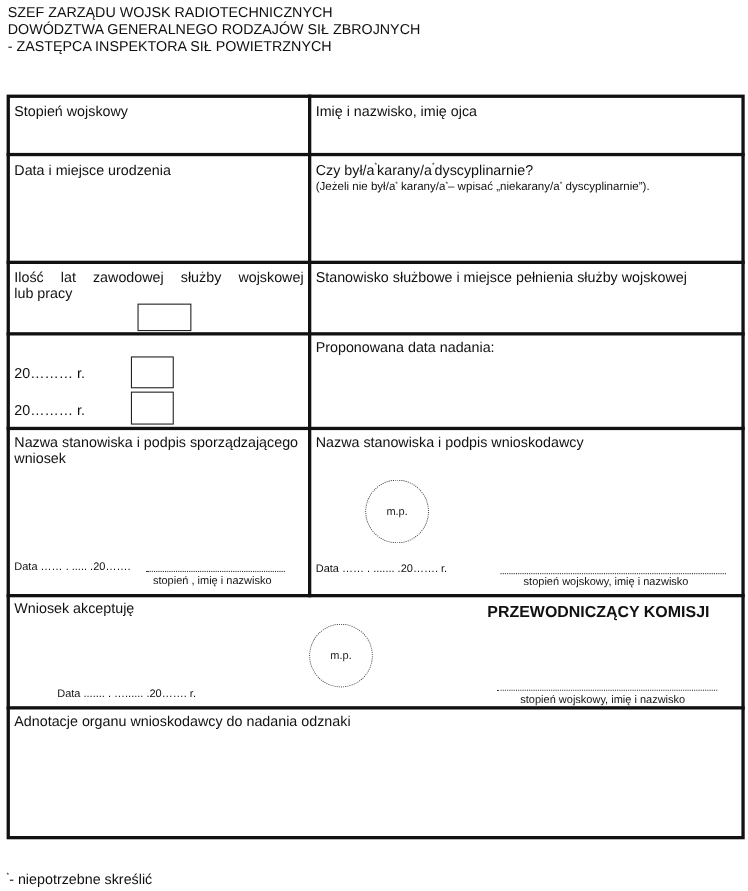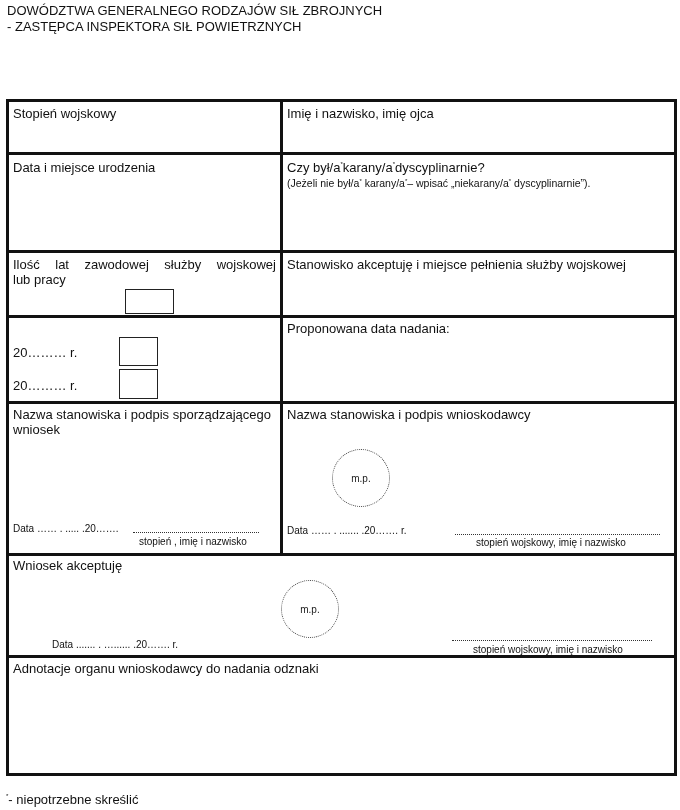--- a/index.html
+++ b/index.html
@@ -7,21 +7,21 @@
     width: 680px; height: 810px; position: relative; overflow: hidden;
     font-family: "Liberation Sans", sans-serif; color: #111111;
   }
   .header {
     position: absolute; left: 7px; top: 3px;
     font-size: 13px; line-height: 15.5px; letter-spacing: 0px;
   }
   .header div { white-space: nowrap; }
 
   .form {
-    position: absolute; left: 6px; top: 99px;
+    position: absolute; left: 6px; top: 86px;
     width: 671px; height: 677px;
   }
   .frame {
     position: absolute; left: 0; top: 0; width: 665px; height: 671px;
     border: 3px solid #111111;
   }
   .hline { position: absolute; height: 3px; background: #111111; }
   .vline { position: absolute; width: 3px; background: #111111; }
 
   .cell { position: absolute; box-sizing: border-box; }
@@ -53,20 +53,21 @@
   }
   .footnote {
     position: absolute; left: 6px; top: 792px; font-size: 13px; white-space: nowrap;
   }
   .footnote sup { font-size: 6px; }
 </style>
 </head>
 <body>
 
 <div class="header">
+  <div>SZEF ZARZĄDU WOJSK RADIOTECHNICZNYCH</div>
   <div>DOWÓDZTWA GENERALNEGO RODZAJÓW SIŁ ZBROJNYCH</div>
   <div>- ZASTĘPCA INSPEKTORA SIŁ POWIETRZNYCH</div>
 </div>
 
 <div class="form">
   <div class="frame"></div>
 
   <div class="hline" style="left:0;top:53px;width:671px;"></div>
   <div class="hline" style="left:0;top:151px;width:671px;"></div>
   <div class="hline" style="left:0;top:216px;width:671px;"></div>
@@ -102,21 +103,21 @@
         <span>lat</span>
         <span>zawodowej</span>
         <span>służby</span>
         <span>wojskowej</span>
       </div>
       <div>lub pracy</div>
     </div>
     <div class="box" style="left:116px;top:36px;width:47px;height:23px;"></div>
   </div>
   <div class="cell" style="left:277px;top:154px;width:391px;height:62px;">
-    <span class="label" style="left:4px;top:4px;">Stanowisko akceptuję i miejsce pełnienia służby wojskowej</span>
+    <span class="label" style="left:4px;top:4px;">Stanowisko służbowe i miejsce pełnienia służby wojskowej</span>
   </div>
 
   <div class="cell" style="left:3px;top:219px;width:271px;height:83px;">
     <span class="label" style="left:4px;top:27px;">20……… r.</span>
     <div class="box" style="left:110px;top:19px;width:37px;height:27px;"></div>
     <span class="label" style="left:4px;top:60px;">20……… r.</span>
     <div class="box" style="left:110px;top:51px;width:37px;height:28px;"></div>
   </div>
   <div class="cell" style="left:277px;top:219px;width:391px;height:83px;">
     <span class="label" style="left:4px;top:3px;">Proponowana data nadania:</span>
@@ -134,20 +135,21 @@
     <div class="stamp" style="left:49px;top:45px;">
       <span>m.p.</span>
     </div>
     <span class="smaller" style="left:4px;top:121px;">Data …… . ....... .20……. r.</span>
     <div class="dotline" style="left:172px;top:130px;width:205px;"></div>
     <span class="smaller" style="left:193px;top:133px;">stopień  wojskowy, imię i nazwisko</span>
   </div>
 
   <div class="cell" style="left:3px;top:457px;width:665px;height:99px;">
     <span class="label" style="left:4px;top:2px;">Wniosek akceptuję</span>
+    <span class="bold-title" style="left:434px;top:6px;">PRZEWODNICZĄCY KOMISJI</span>
     <div class="stamp" style="left:272px;top:24px;">
       <span>m.p.</span>
     </div>
     <span class="smaller" style="left:11px;top:83px;padding-left:32px;">Data ....... . …...... .20……. r.</span>
     <div class="dotline" style="left:443px;top:84px;width:200px;"></div>
     <span class="smaller" style="left:464px;top:88px;">stopień  wojskowy, imię i nazwisko</span>
   </div>
 
   <div class="cell" style="left:3px;top:559px;width:665px;height:112px;">
     <span class="label" style="left:4px;top:3px;">Adnotacje organu wnioskodawcy do nadania odznaki</span>

